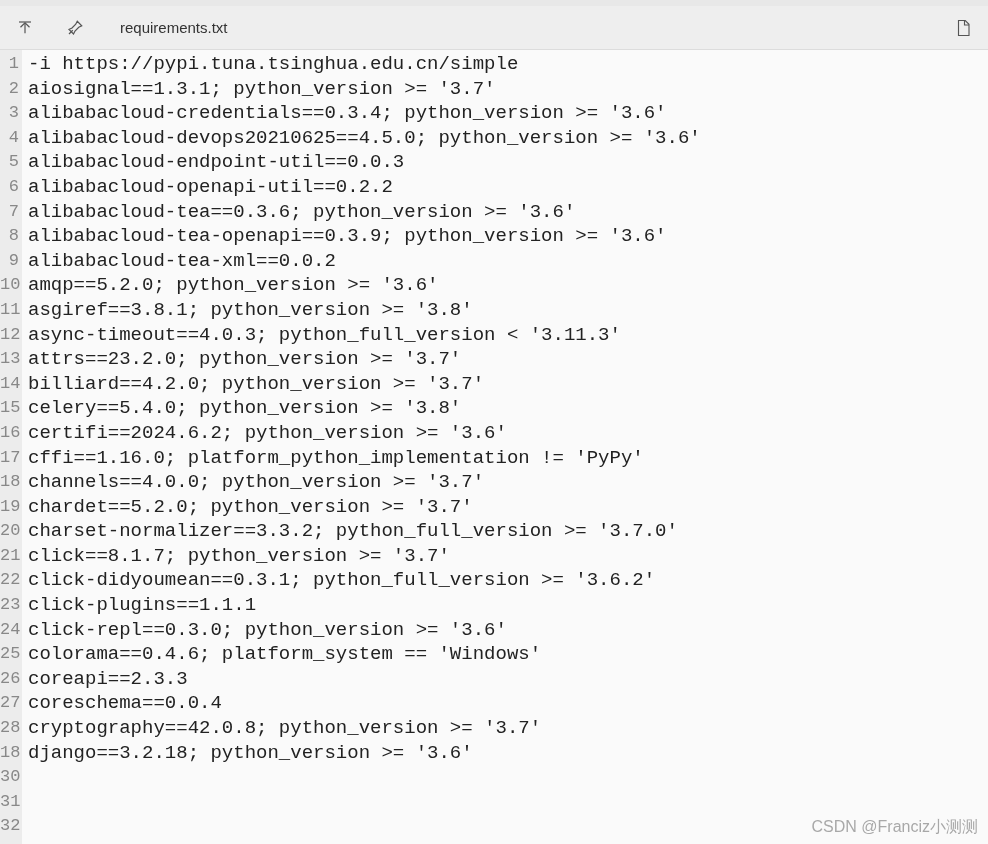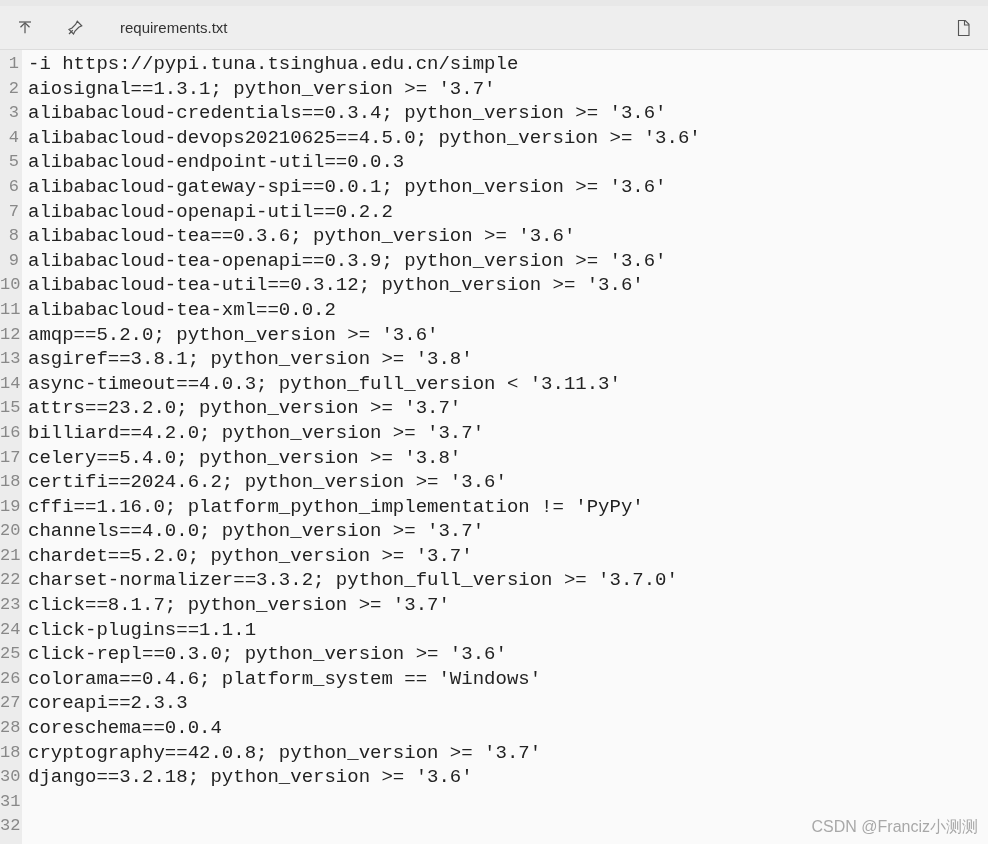--- a/index.html
+++ b/index.html
@@ -156,38 +156,37 @@
       <div class="ln">30</div>
       <div class="ln">31</div>
       <div class="ln">32</div>
     </div>
   <div class="code" id="code">
       <div class="line">-i https://pypi.tuna.tsinghua.edu.cn/simple</div>
       <div class="line">aiosignal==1.3.1; python_version &gt;= '3.7'</div>
       <div class="line">alibabacloud-credentials==0.3.4; python_version &gt;= '3.6'</div>
       <div class="line">alibabacloud-devops20210625==4.5.0; python_version &gt;= '3.6'</div>
       <div class="line">alibabacloud-endpoint-util==0.0.3</div>
-      <div class="line">alibabacloud-gateway-spi==0.0.1; python_version &gt;= '3.6'</div>
       <div class="line">alibabacloud-openapi-util==0.2.2</div>
       <div class="line">alibabacloud-tea==0.3.6; python_version &gt;= '3.6'</div>
       <div class="line">alibabacloud-tea-openapi==0.3.9; python_version &gt;= '3.6'</div>
-      <div class="line">alibabacloud-tea-util==0.3.12; python_version &gt;= '3.6'</div>
       <div class="line">alibabacloud-tea-xml==0.0.2</div>
       <div class="line">amqp==5.2.0; python_version &gt;= '3.6'</div>
       <div class="line">asgiref==3.8.1; python_version &gt;= '3.8'</div>
       <div class="line">async-timeout==4.0.3; python_full_version &lt; '3.11.3'</div>
       <div class="line">attrs==23.2.0; python_version &gt;= '3.7'</div>
       <div class="line">billiard==4.2.0; python_version &gt;= '3.7'</div>
       <div class="line">celery==5.4.0; python_version &gt;= '3.8'</div>
       <div class="line">certifi==2024.6.2; python_version &gt;= '3.6'</div>
       <div class="line">cffi==1.16.0; platform_python_implementation != 'PyPy'</div>
       <div class="line">channels==4.0.0; python_version &gt;= '3.7'</div>
       <div class="line">chardet==5.2.0; python_version &gt;= '3.7'</div>
       <div class="line">charset-normalizer==3.3.2; python_full_version &gt;= '3.7.0'</div>
       <div class="line">click==8.1.7; python_version &gt;= '3.7'</div>
+      <div class="line">click-didyoumean==0.3.1; python_full_version &gt;= '3.6.2'</div>
       <div class="line">click-plugins==1.1.1</div>
       <div class="line">click-repl==0.3.0; python_version &gt;= '3.6'</div>
       <div class="line">colorama==0.4.6; platform_system == 'Windows'</div>
       <div class="line">coreapi==2.3.3</div>
       <div class="line">coreschema==0.0.4</div>
       <div class="line">cryptography==42.0.8; python_version &gt;= '3.7'</div>
       <div class="line">django==3.2.18; python_version &gt;= '3.6'</div>
     </div>
 </div>
 

